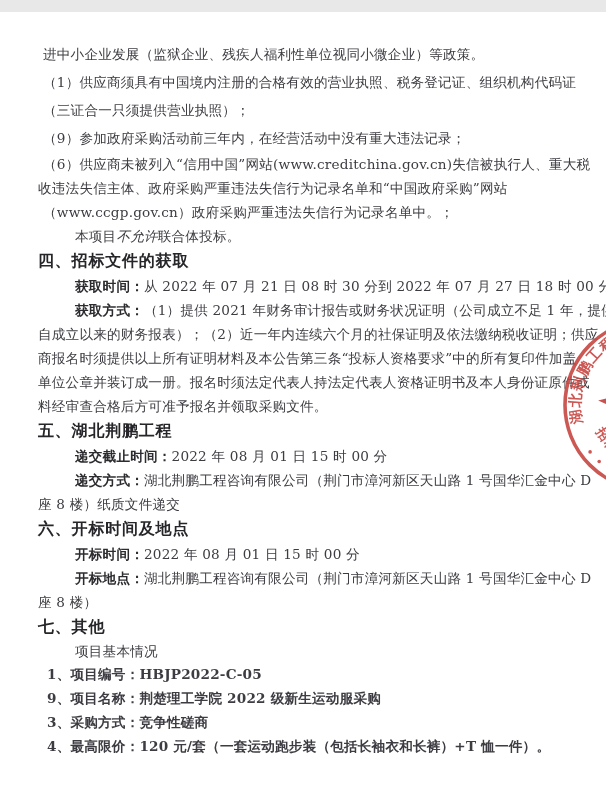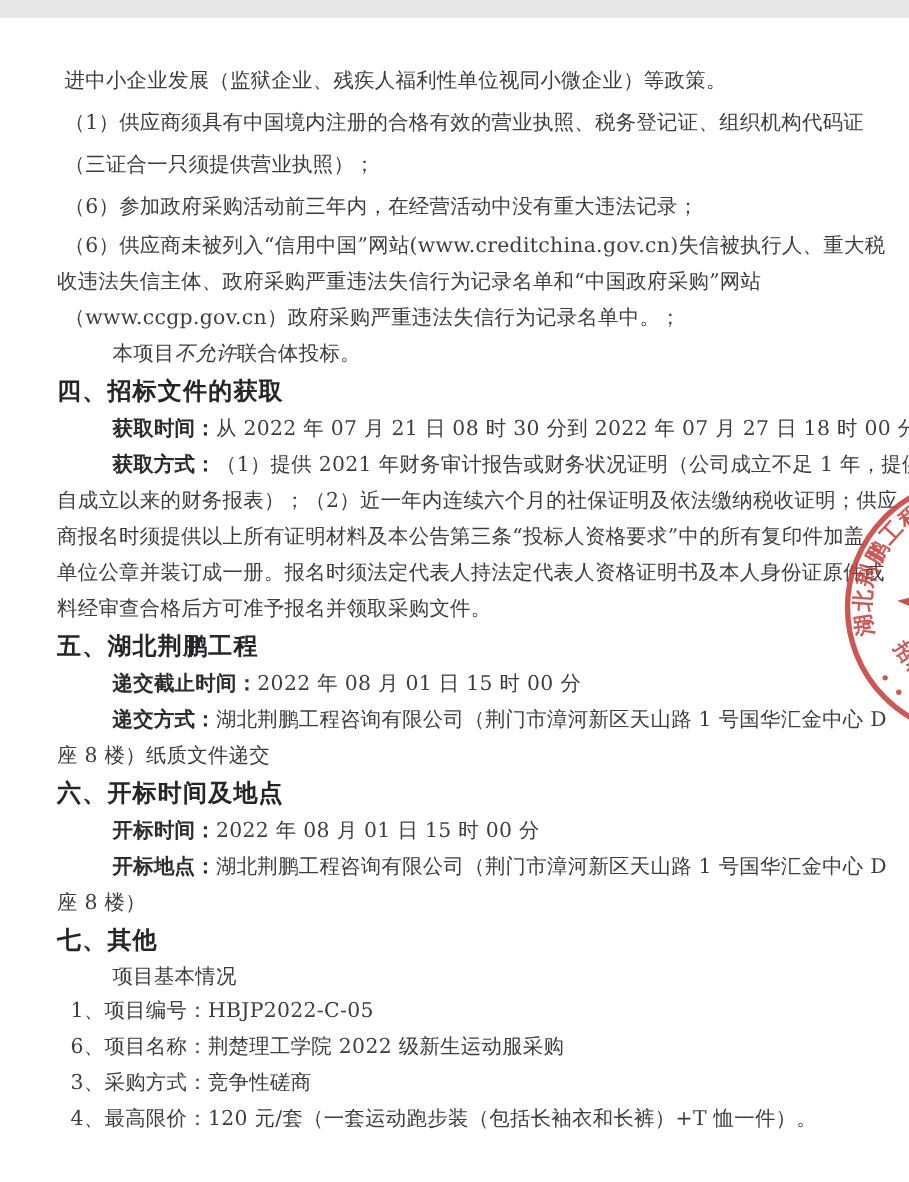--- a/index.html
+++ b/index.html
@@ -20,21 +20,21 @@
   .g24{height:24px;line-height:24px;}
   .g22{height:22px;line-height:22px;}
   .h{
     height:26px;line-height:26px;
     font-family:"DejaVu Sans","Liberation Sans",sans-serif;
     font-weight:700;font-size:16px;color:#26262a;
     letter-spacing:0.8px;
   }
   .ind05{padding-left:5px;}
   .ind2{padding-left:37px;}
-  .num{padding-left:9px;}
+  .num{padding-left:9px;font-weight:bold;}
   .lbl{
     font-family:"DejaVu Sans","Liberation Sans",sans-serif;
     font-weight:700;color:#2c2c30;
   }
   .ital{font-style:italic;}
   
   .stamp{
     position:absolute;left:540px;top:290px;width:200px;height:210px;
     opacity:0.88;
   }
@@ -45,21 +45,21 @@
 </style>
 </head>
 <body>
 
 <div class="page">
 
   <div class="doc">
       <div class="line g28 ind05"><span>进中小企业发展（监狱企业、残疾人福利性单位视同小微企业）等政策。</span></div>
       <div class="line g28 ind05"><span>（1）供应商须具有中国境内注册的合格有效的营业执照、税务登记证、组织机构代码证</span></div>
       <div class="line g28 ind05"><span>（三证合一只须提供营业执照）；</span></div>
-      <div class="line g28 ind05"><span>（6）参加政府采购活动前三年内，在经营活动中没有重大违法记录；</span></div>
+      <div class="line g28 ind05"><span>（9）参加政府采购活动前三年内，在经营活动中没有重大违法记录；</span></div>
       <div class="line g24 ind05"><span>（6）供应商未被列入“信用中国”网站(www.creditchina.gov.cn)失信被执行人、重大税</span></div>
       <div class="line g24"><span>收违法失信主体、政府采购严重违法失信行为记录名单和“中国政府采购”网站</span></div>
       <div class="line g24 ind05"><span>（www.ccgp.gov.cn）政府采购严重违法失信行为记录名单中。；</span></div>
       <div class="line g24 ind2"><span>本项目</span><span class="ital">不允许</span><span>联合体投标。</span></div>
       <div class="line h"><span>四、招标文件的获取</span></div>
       <div class="line g24 ind2"><span class="lbl">获取时间：</span><span>从 2022 年 07 月 21 日  08 时 30 分到 2022 年 07 月 27 日  18 时 00 分</span></div>
       <div class="line g24 ind2"><span class="lbl">获取方式：</span><span>（1）提供 2021 年财务审计报告或财务状况证明（公司成立不足 1 年，提供</span></div>
       <div class="line g24"><span>自成立以来的财务报表）；（2）近一年内连续六个月的社保证明及依法缴纳税收证明；供应</span></div>
       <div class="line g24"><span>商报名时须提供以上所有证明材料及本公告第三条“投标人资格要求”中的所有复印件加盖</span></div>
       <div class="line g24"><span>单位公章并装订成一册。报名时须法定代表人持法定代表人资格证明书及本人身份证原件或</span></div>
@@ -68,21 +68,21 @@
       <div class="line g24 ind2"><span class="lbl">递交截止时间：</span><span>2022 年 08 月 01 日  15 时 00 分</span></div>
       <div class="line g24 ind2"><span class="lbl">递交方式：</span><span>湖北荆鹏工程咨询有限公司（荆门市漳河新区天山路 1 号国华汇金中心 D</span></div>
       <div class="line g24"><span>座 8 楼）纸质文件递交</span></div>
       <div class="line h"><span>六、开标时间及地点</span></div>
       <div class="line g24 ind2"><span class="lbl">开标时间：</span><span>2022 年 08 月 01 日  15 时 00 分</span></div>
       <div class="line g24 ind2"><span class="lbl">开标地点：</span><span>湖北荆鹏工程咨询有限公司（荆门市漳河新区天山路 1 号国华汇金中心 D</span></div>
       <div class="line g24"><span>座 8 楼）</span></div>
       <div class="line h"><span>七、其他</span></div>
       <div class="line g22 ind2"><span>项目基本情况</span></div>
       <div class="line g24 num"><span>1、项目编号：HBJP2022-C-05</span></div>
-      <div class="line g24 num"><span>6、项目名称：荆楚理工学院 2022 级新生运动服采购</span></div>
+      <div class="line g24 num"><span>9、项目名称：荆楚理工学院 2022 级新生运动服采购</span></div>
       <div class="line g24 num"><span>3、采购方式：竞争性磋商</span></div>
       <div class="line g24 num"><span>4、最高限价：120 元/套（一套运动跑步装（包括长袖衣和长裤）+T 恤一件）。</span></div>
     </div>
 
   <svg class="stamp" viewBox="0 0 200 210" xmlns="http://www.w3.org/2000/svg" aria-hidden="true">
     <defs>
       <path id="arcTop" d="M 42.4 121.1 A 70 70 0 0 1 69.8 45.7" fill="none"></path>
       <path id="arcBottom" d="M 55.2 127.4 A 60 60 0 0 0 140 154.9" fill="none"></path>
     </defs>
     <circle cx="110" cy="103" r="85" fill="none" stroke="#c6413d" stroke-width="3.6"></circle>

